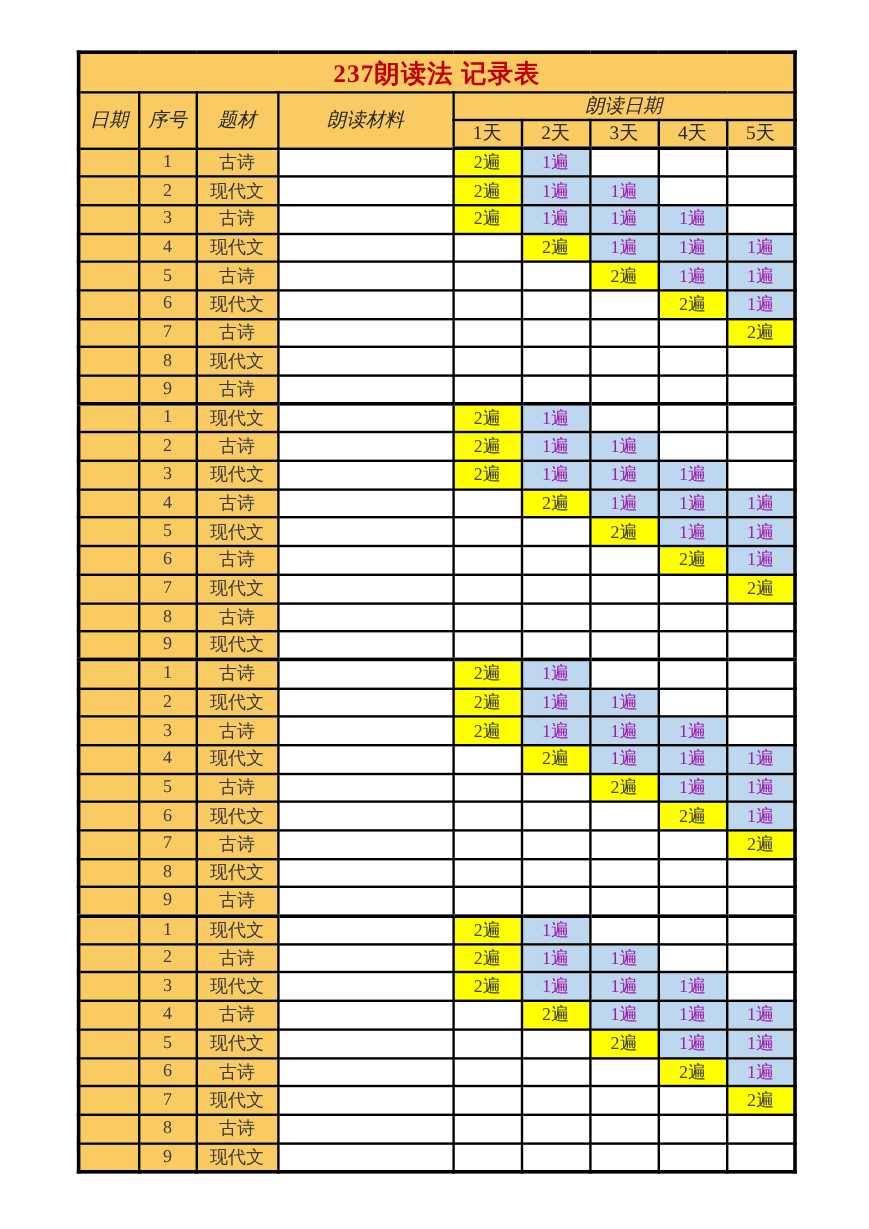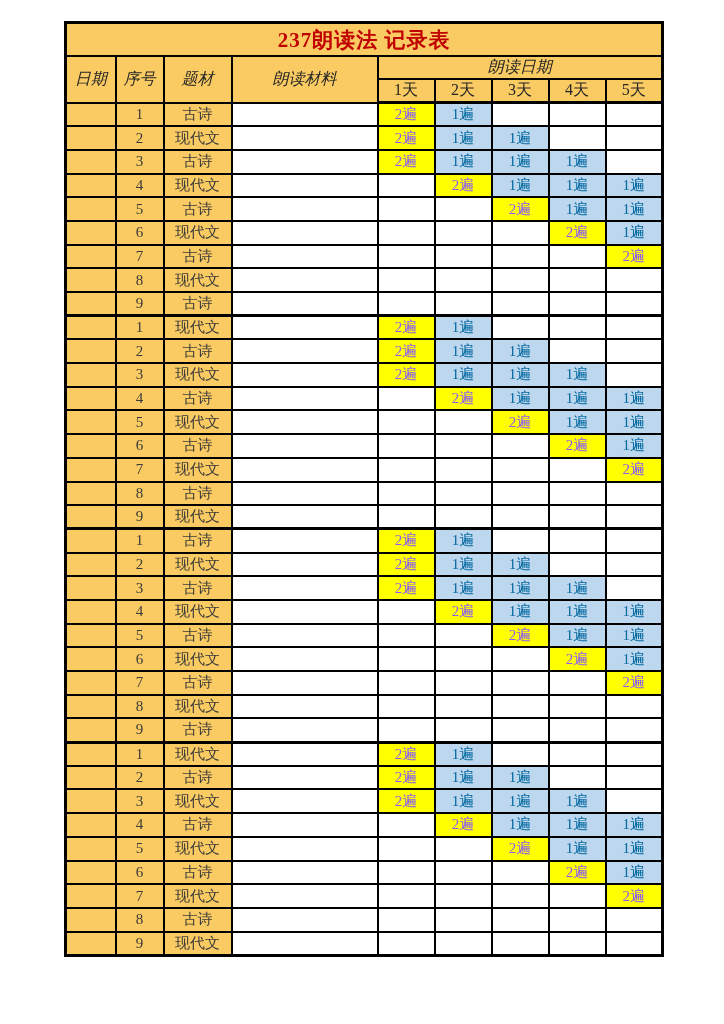--- a/index.html
+++ b/index.html
@@ -13,21 +13,21 @@
   .page {
     position: relative;
     width: 724px;
     height: 1024px;
     background: #ffffff;
     overflow: hidden;
   }
   table.record-table {
     position: absolute;
     left: 64px;
-    top: 21px;
+    top: 42px;
     border-collapse: collapse;
     table-layout: fixed;
     border: 3px solid #000000;
     padding-left: 19px;
   }
   .record-table th, .record-table td {
     border: 2px solid #000000;
     padding: 0;
     margin: 0;
     text-align: center;
@@ -58,22 +58,22 @@
   
   .thickL { border-left-width: 3px; }
   
   tbody tr { height: 23.7px; }
   tbody td {
     font-size: 15px;
     color: #3a3a3a;
   }
   td.c-gold { background: #FACB62; }
   td.c-white { background: #ffffff; }
-  td.hl-yellow { background: #FFFF00; color: #8b5cf6; }
-  td.hl-blue { background: #BDD7EE; color: #0369a1; }
+  td.hl-yellow { background: #FFFF00; color: #404040; }
+  td.hl-blue { background: #BDD7EE; color: #a21caf; }
   tr.block-start td { border-top-width: 3px; }
 </style>
 </head>
 <body>
 
 <div class="page">
   <table class="record-table">
     <colgroup>
       <col style="width:50px">
       <col style="width:48px">

